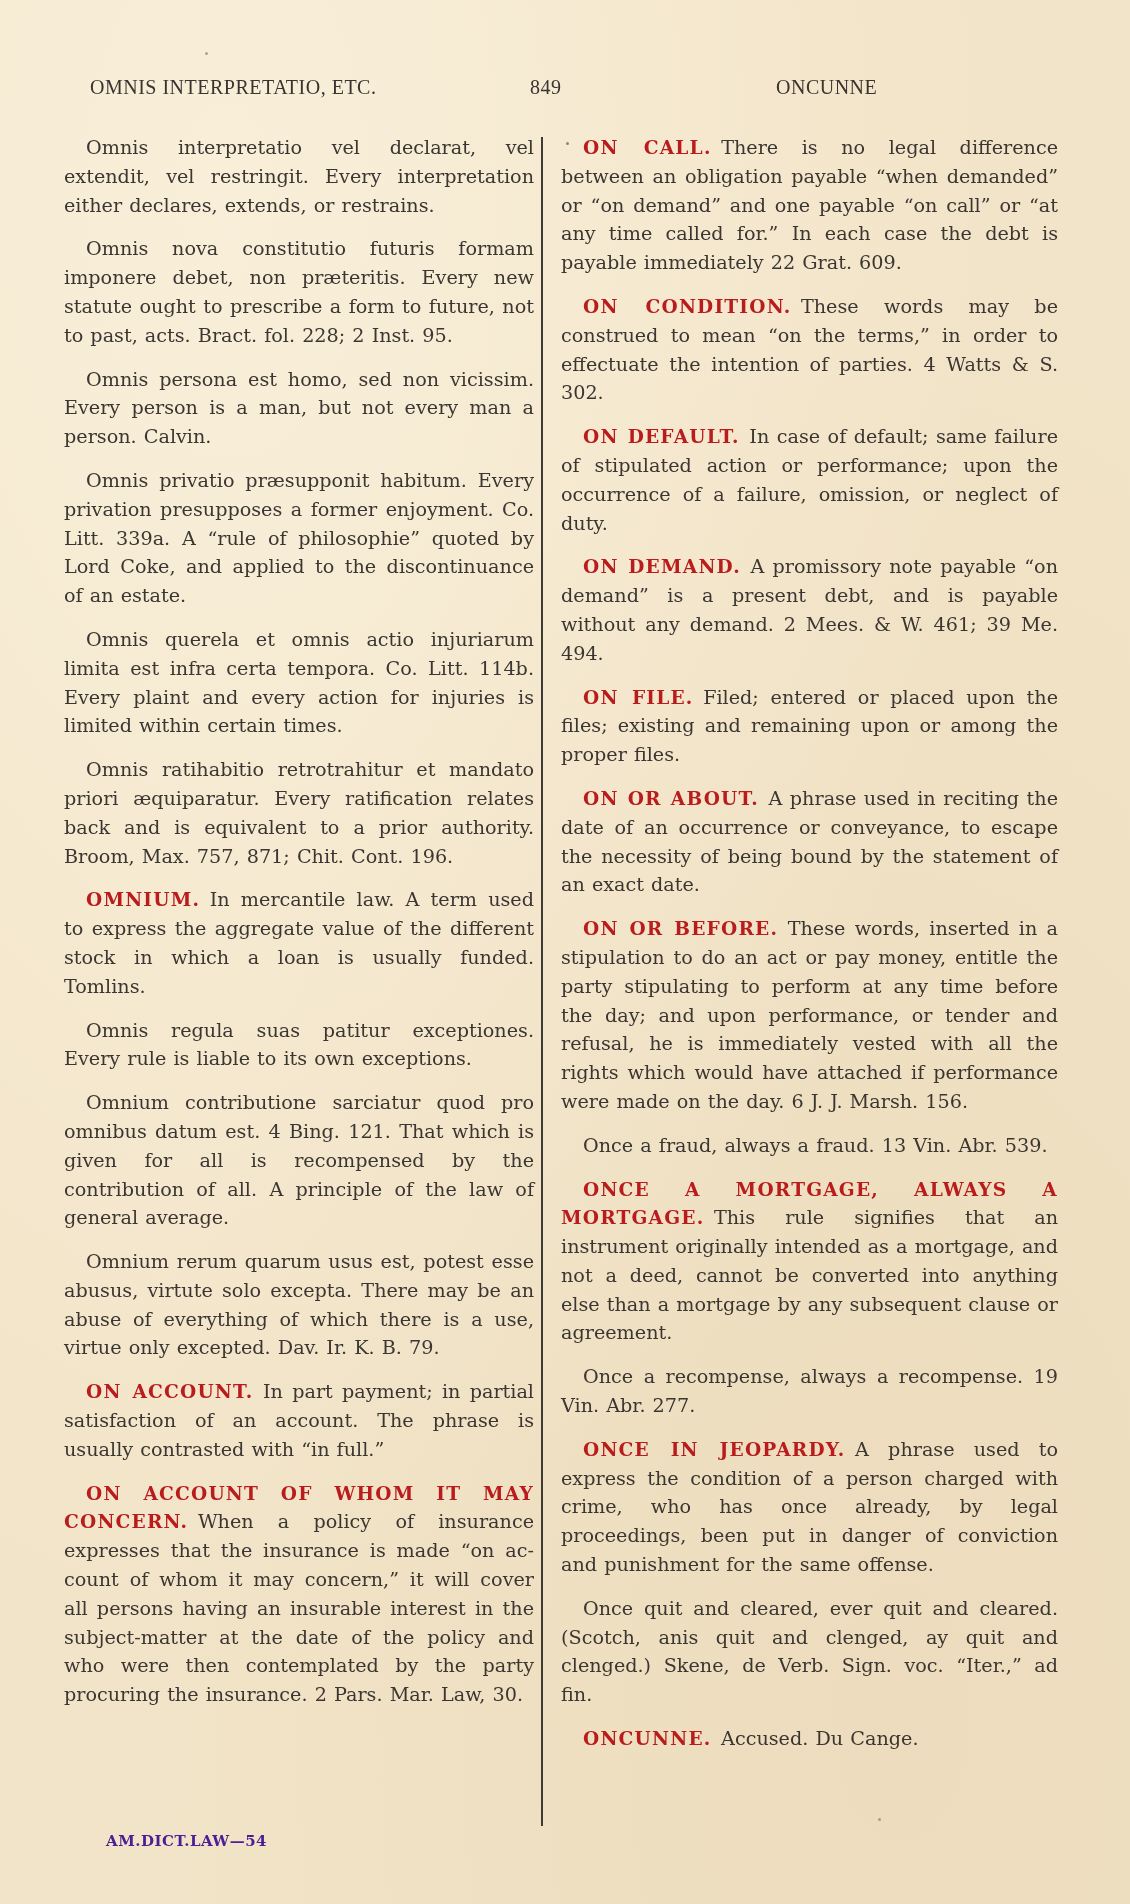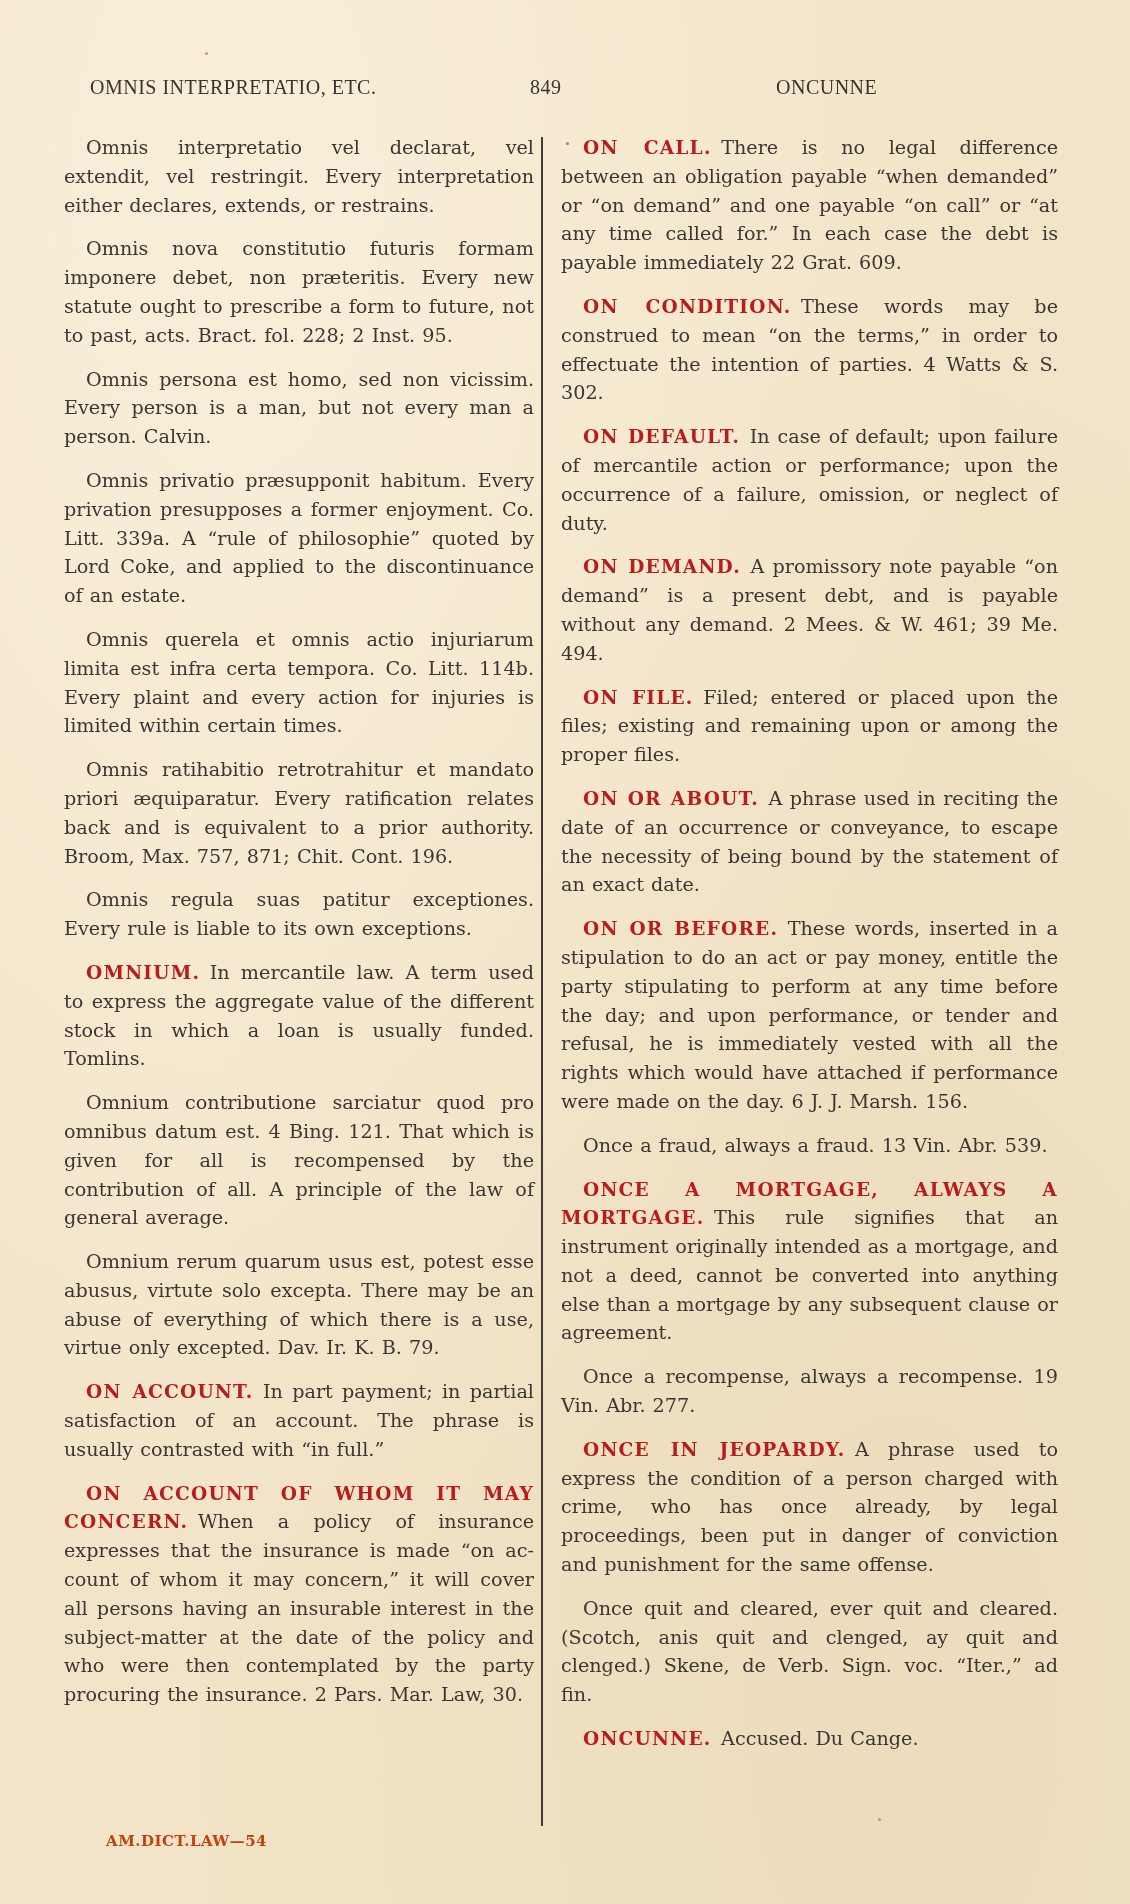--- a/index.html
+++ b/index.html
@@ -69,21 +69,21 @@
       background: #3f3a34;
     }
     .signature {
       position: absolute;
       left: 106px;
       top: 1832px;
       font-family: "DejaVu Serif", serif;
       font-weight: bold;
       font-size: 15px;
       letter-spacing: 0.5px;
-      color: #c2410c;
+      color: #4c1d95;
     }
     .speck {
       position: absolute;
       width: 3px; height: 3px;
       border-radius: 50%;
       background: #8b6a48;
       opacity: 0.6;
     }
   </style>
 </head>
@@ -97,34 +97,34 @@
     <span class="rh-right">ONCUNNE</span>
   </div>
 
   <div class="col col-left" id="col-left">
       <p class="entry"><span>Omnis interpretatio vel declarat, vel extendit, vel restringit. Every interpre­tation either declares, extends, or restrains.</span></p>
       <p class="entry"><span>Omnis nova constitutio futuris formam imponere debet, non præteritis. Every new statute ought to prescribe a form to future, not to past, acts. Bract. fol. 228; 2 Inst. 95.</span></p>
       <p class="entry"><span>Omnis persona est homo, sed non vicissim. Every person is a man, but not every man a person. Calvin.</span></p>
       <p class="entry"><span>Omnis privatio præsupponit habitum. Every privation presupposes a former enjoy­ment. Co. Litt. 339a. A “rule of phi­losophie” quoted by Lord Coke, and applied to the discontinuance of an estate.</span></p>
       <p class="entry"><span>Omnis querela et omnis actio injuria­rum limita est infra certa tempora. Co. Litt. 114b. Every plaint and every action for injuries is limited within certain times.</span></p>
       <p class="entry"><span>Omnis ratihabitio retrotrahitur et mandato priori æquiparatur. Every ratification relates back and is equivalent to a prior authority. Broom, Max. 757, 871; Chit. Cont. 196.</span></p>
+      <p class="entry"><span class="term-caps">OMNIUM.</span> <span>In mercantile law. A term used to express the aggregate value of the different stock in which a loan is usually funded. Tomlins.</span></p>
       <p class="entry"><span>Omnis regula suas patitur exceptiones. Every rule is liable to its own exceptions.</span></p>
-      <p class="entry"><span class="term-caps">OMNIUM.</span> <span>In mercantile law. A term used to express the aggregate value of the different stock in which a loan is usually funded. Tomlins.</span></p>
       <p class="entry"><span>Omnium contributione sarciatur quod pro omnibus datum est. 4 Bing. 121. That which is given for all is recompensed by the contribution of all. A principle of the law of general average.</span></p>
       <p class="entry"><span>Omnium rerum quarum usus est, potest esse abusus, virtute solo excepta. There may be an abuse of everything of which there is a use, virtue only excepted. Dav. Ir. K. B. 79.</span></p>
       <p class="entry"><span class="term-caps">ON ACCOUNT.</span> <span>In part payment; in partial satisfaction of an account. The phrase is usually contrasted with “in full.”</span></p>
       <p class="entry"><span class="term-caps">ON ACCOUNT OF WHOM IT MAY CONCERN.</span> <span>When a policy of insurance expresses that the insurance is made “on ac­count of whom it may concern,” it will cover all persons having an insurable interest in the subject-matter at the date of the policy and who were then contemplated by the party procuring the insurance. 2 Pars. Mar. Law, 30.</span></p>
     </div>
 
   <div class="divider"></div>
 
   <div class="col col-right" id="col-right">
       <p class="entry"><span class="term-caps">ON CALL.</span> <span>There is no legal difference between an obligation payable “when de­manded” or “on demand” and one payable “on call” or “at any time called for.” In each case the debt is payable immediately 22 Grat. 609.</span></p>
       <p class="entry"><span class="term-caps">ON CONDITION.</span> <span>These words may be construed to mean “on the terms,” in order to effectuate the intention of parties. 4 Watts &amp; S. 302.</span></p>
-      <p class="entry"><span class="term-caps">ON DEFAULT.</span> <span>In case of default; upon failure of mercantile action or performance; upon the occurrence of a failure, omission, or neglect of duty.</span></p>
+      <p class="entry"><span class="term-caps">ON DEFAULT.</span> <span>In case of default; same failure of stipulated action or performance; upon the occurrence of a failure, omission, or neglect of duty.</span></p>
       <p class="entry"><span class="term-caps">ON DEMAND.</span> <span>A promissory note pay­able “on demand” is a present debt, and is payable without any demand. 2 Mees. &amp; W. 461; 39 Me. 494.</span></p>
       <p class="entry"><span class="term-caps">ON FILE.</span> <span>Filed; entered or placed upon the files; existing and remaining upon or among the proper files.</span></p>
       <p class="entry"><span class="term-caps">ON OR ABOUT.</span> <span>A phrase used in re­citing the date of an occurrence or convey­ance, to escape the necessity of being bound by the statement of an exact date.</span></p>
       <p class="entry"><span class="term-caps">ON OR BEFORE.</span> <span>These words, in­serted in a stipulation to do an act or pay money, entitle the party stipulating to per­form at any time before the day; and upon performance, or tender and refusal, he is im­mediately vested with all the rights which would have attached if performance were made on the day. 6 J. J. Marsh. 156.</span></p>
       <p class="entry"><span>Once a fraud, always a fraud. 13 Vin. Abr. 539.</span></p>
       <p class="entry"><span class="term-caps">ONCE A MORTGAGE, ALWAYS A MORTGAGE.</span> <span>This rule signifies that an instrument originally intended as a mortgage, and not a deed, cannot be converted into any­thing else than a mortgage by any subsequent clause or agreement.</span></p>
       <p class="entry"><span>Once a recompense, always a recom­pense. 19 Vin. Abr. 277.</span></p>
       <p class="entry"><span class="term-caps">ONCE IN JEOPARDY.</span> <span>A phrase used to express the condition of a person charged with crime, who has once already, by legal proceedings, been put in danger of convic­tion and punishment for the same offense.</span></p>
       <p class="entry"><span>Once quit and cleared, ever quit and cleared. (Scotch, anis quit and clenged, ay quit and clenged.) Skene, de Verb. Sign. voc. “Iter.,” ad fin.</span></p>
       <p class="entry"><span class="term-caps">ONCUNNE.</span> <span>Accused. Du Cange.</span></p>

